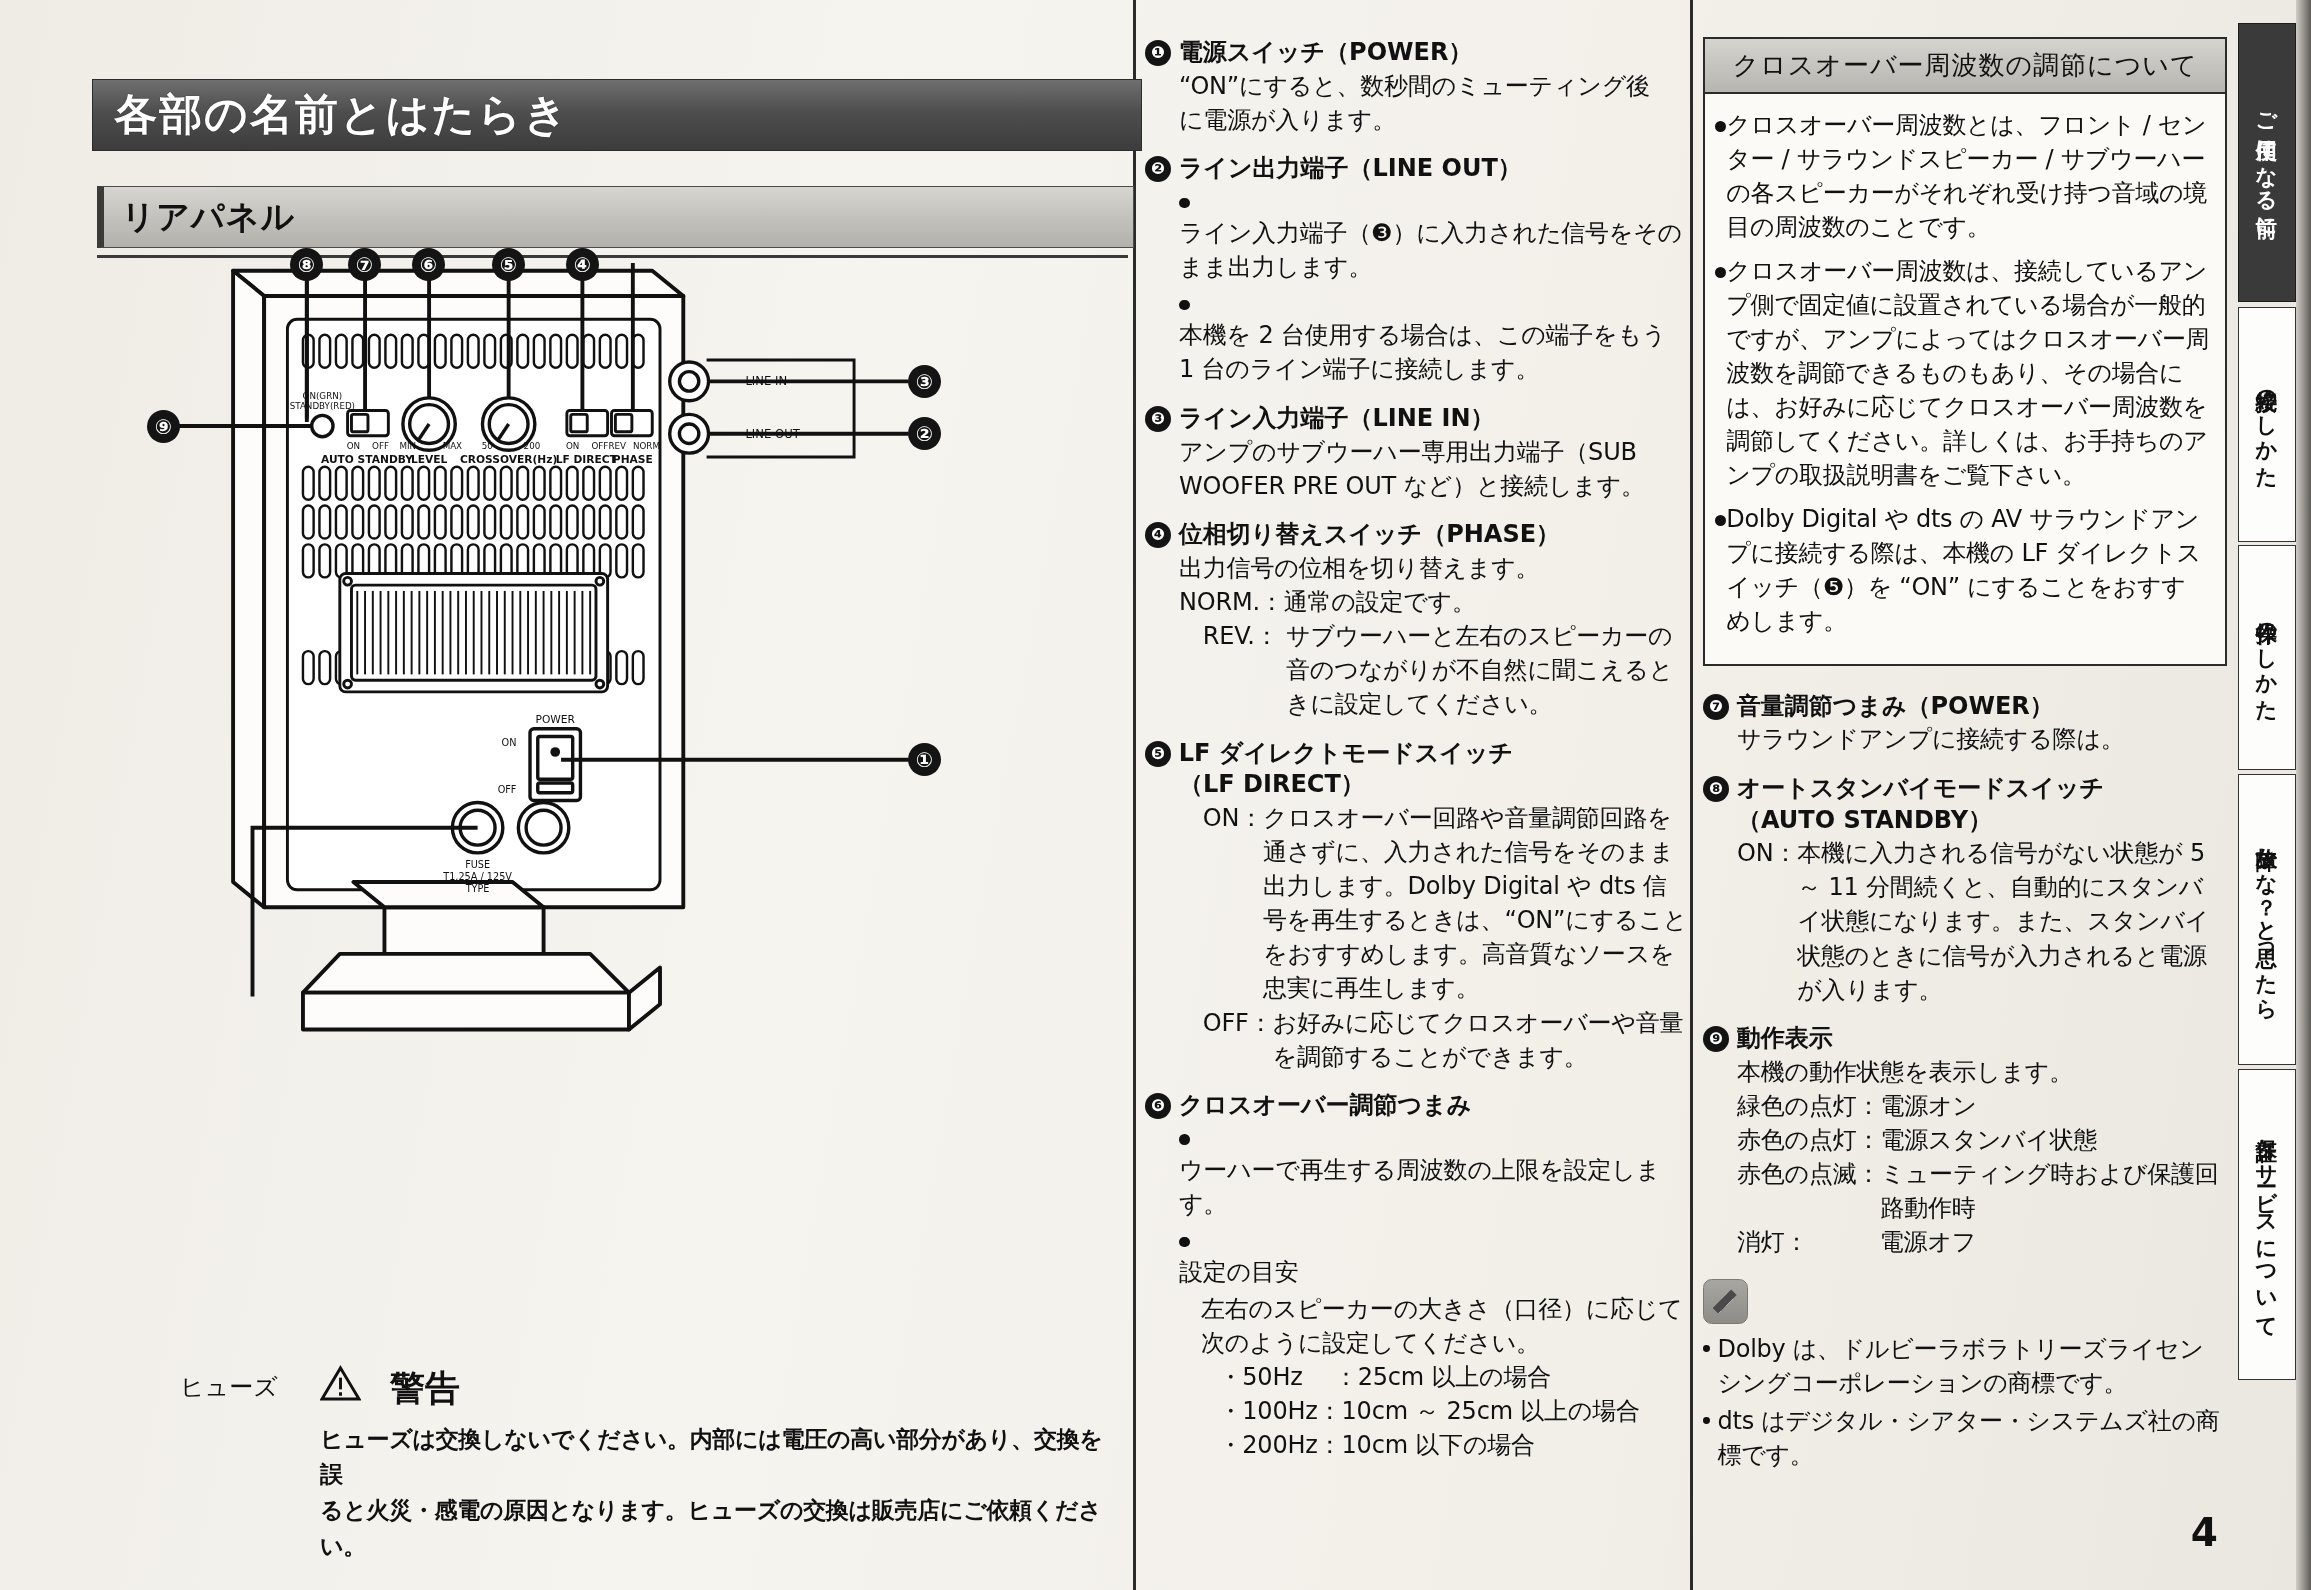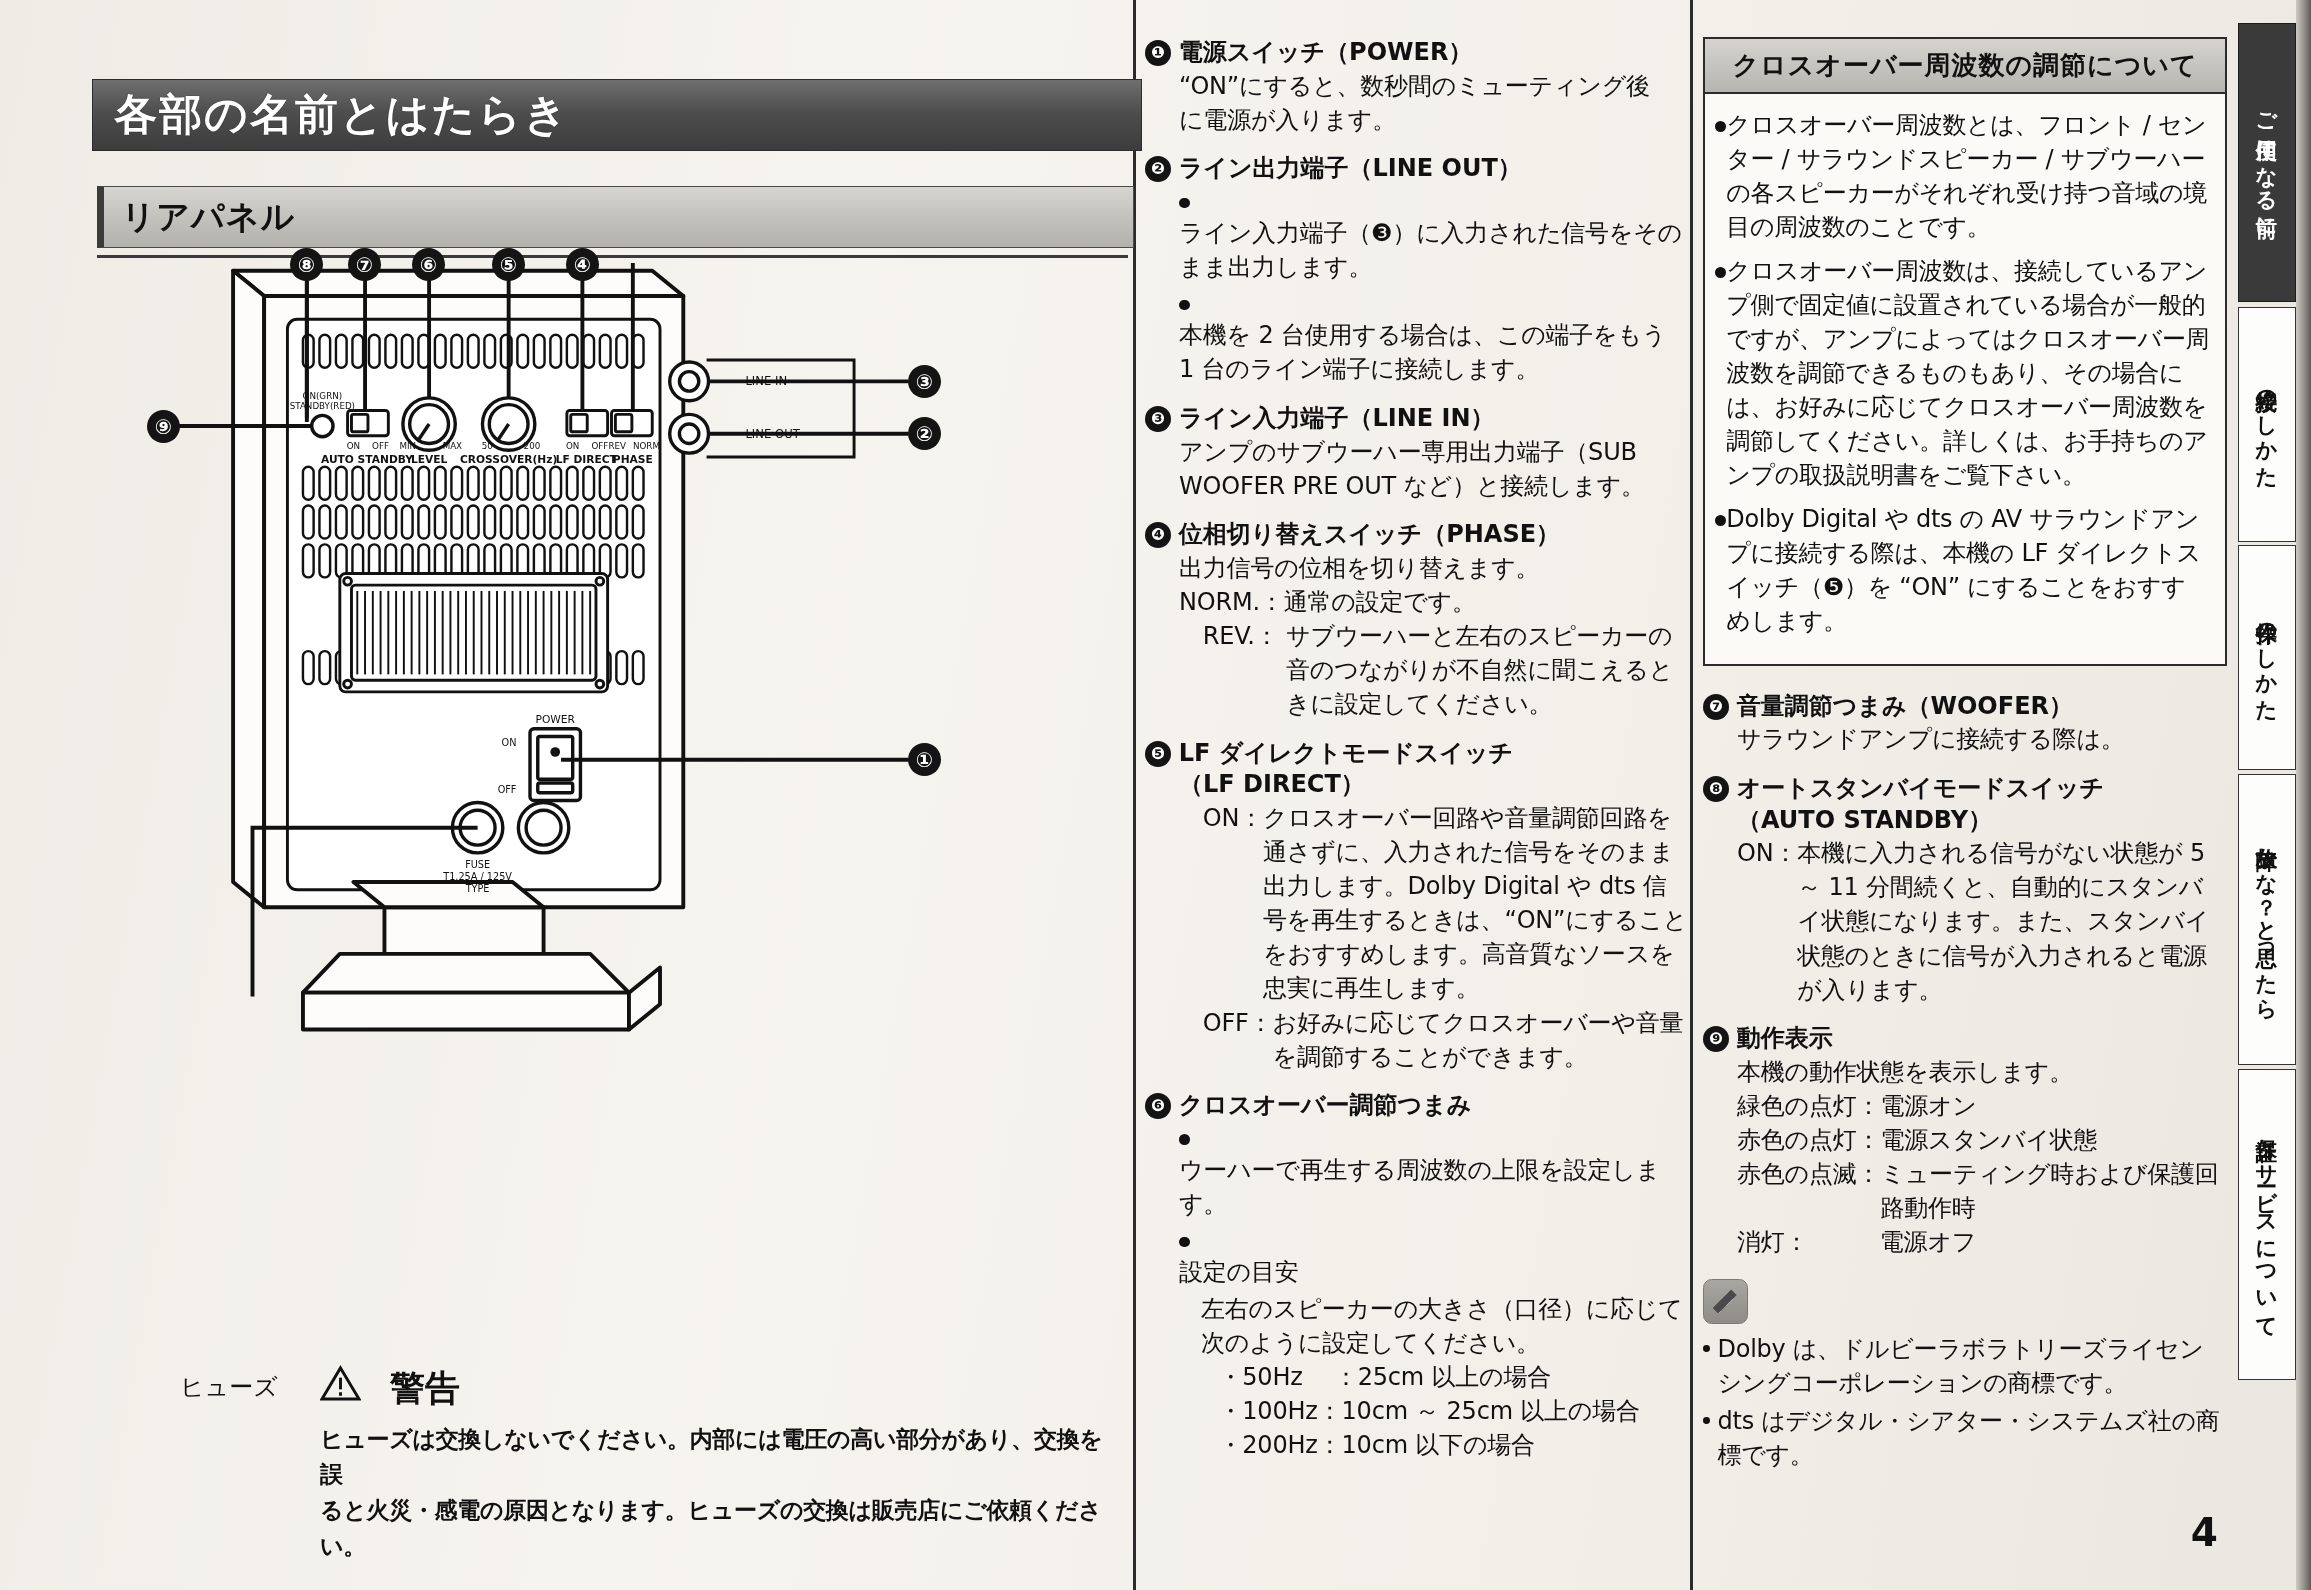--- a/index.html
+++ b/index.html
@@ -73,21 +73,21 @@
   .row{display:flex;font-size:24px;line-height:1.42;letter-spacing:-0.2px;justify-content:flex-end;}
   .row .k{flex:0 0 auto;white-space:pre;}
   .row .v{flex:1 1 auto;}
   .hang{margin-left:34px;font-size:24px;line-height:1.42;letter-spacing:-0.2px;}
 
   
   .note-box{border:2.9px solid #2b2b2b;margin-bottom:25px;background:#fbfaf7;}
   .note-title{
     background:linear-gradient(180deg,#d6d4cf 0%,#c3c1bb 60%,#b7b5af 100%);
     border-bottom:2.9px solid #2b2b2b;
-    font-size:26px;font-weight:bold;text-align:center;padding:8.7px 0 9.7px;letter-spacing:1px;
+    font-size:26px;font-weight:normal;text-align:center;padding:8.7px 0 9.7px;letter-spacing:1px;
   }
   .note-body{padding:13.6px 15.5px 15.5px 9.7px;}
   .note-bl{display:flex;gap:0;font-size:24px;line-height:1.42;letter-spacing:-0.3px;margin-bottom:9.7px;justify-content:space-between;}
   .note-bl .dot{width:11.6px;height:11.6px;margin-top:12.6px;}
 
   
   .memo{margin-top:19.4px;}
   .memo-icon{
     width:43px;height:43px;border-radius:8.7px;
     background:linear-gradient(180deg,#a9a7a2,#8e8c87);
@@ -684,21 +684,21 @@
       <div class="note-bl">
           <span class="dot"></span>
         <span>Dolby Digital や dts の AV サラウンドアンプに接続する際は、本機の LF ダイレクトスイッチ（❺）を “ON” にすることをおすすめします。</span>
         </div>
     </div>
   </div>
 
   <div class="item">
     <div class="item-head">
         <span class="num">❼</span>
-      <span>音量調節つまみ（WOOFER）</span>
+      <span>音量調節つまみ（POWER）</span>
       </div>
     <div class="body">サラウンドアンプに接続する際は。</div>
   </div>
 
   <div class="item">
     <div class="item-head">
         <span class="num">❽</span>
       <span>オートスタンバイモードスイッチ</span>
       </div>
     <div class="sub-head">（AUTO STANDBY）</div>

